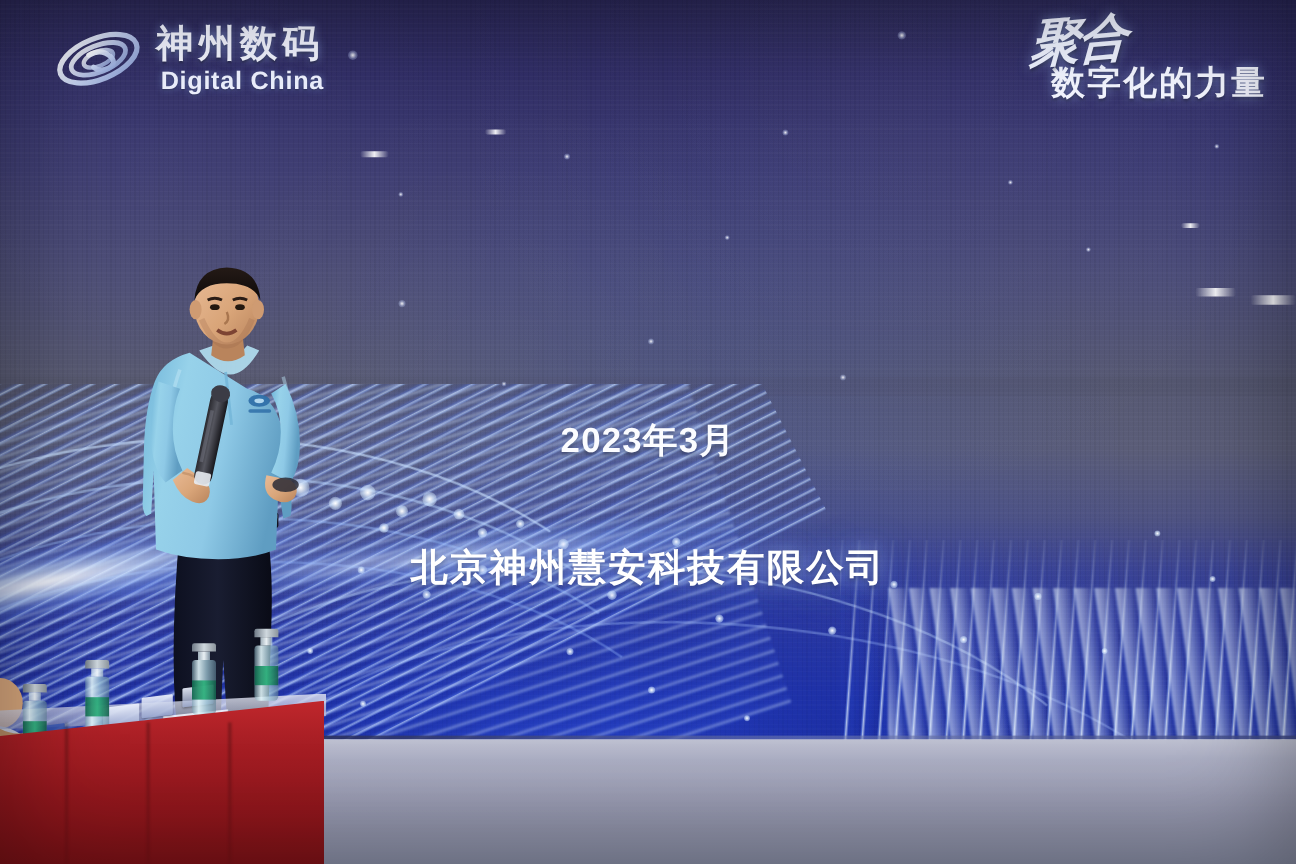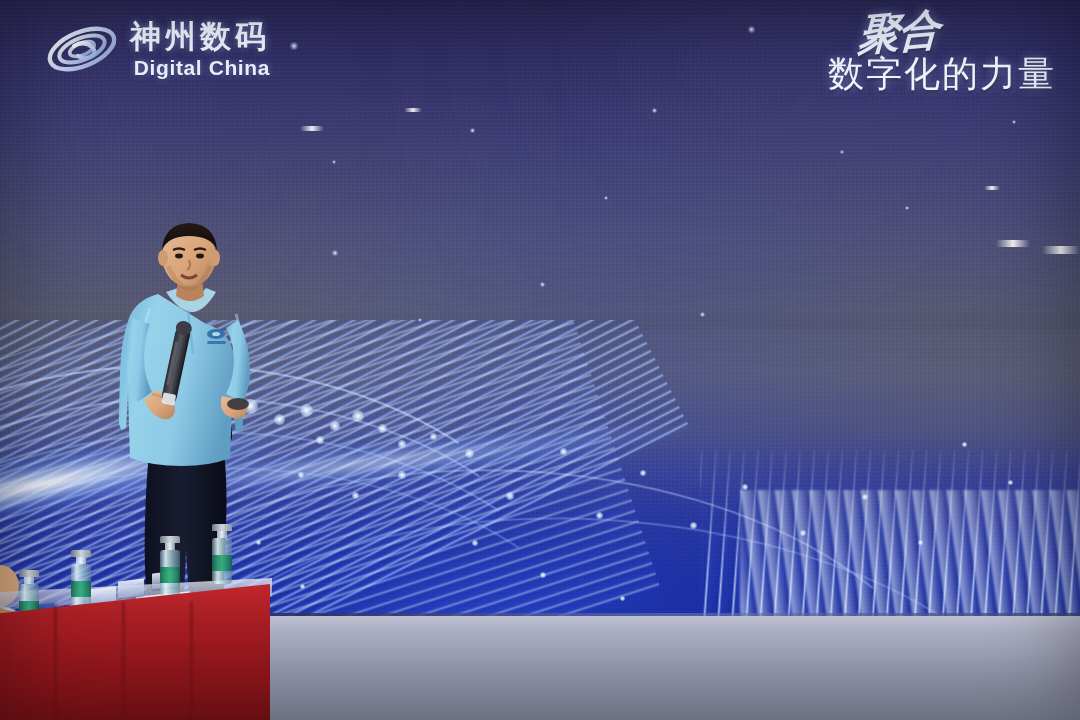--- a/index.html
+++ b/index.html
@@ -231,21 +231,21 @@
     font-size: 42px; font-weight: 700; font-style: italic;
     letter-spacing: -2px;
     color: #eef2ff;
     transform: rotate(-5deg) skewX(-7deg);
     text-shadow: 0 0 10px rgba(170,200,255,.5), 1px 2px 3px rgba(0,0,0,.45);
     margin-right: 118px;
     line-height: .95;
   }
   .theme-sub {
     margin-top: -4px;
-    font-size: 36px; font-weight: 400; letter-spacing: 2px;
+    font-size: 28px; font-weight: 700; letter-spacing: 2px;
     color: #f3f5ff;
     text-shadow: 0 0 9px rgba(165,195,255,.55), 0 2px 3px rgba(0,0,0,.45);
   }
 
   .slide-title {
     position: absolute; left: 0; right: 0; top: 182px;
     text-align: center;
     font-size: 50px; font-weight: 700; letter-spacing: 3px;
     color: #ffffff;
     text-shadow:
@@ -439,20 +439,22 @@
       <span class="logo-cn">神州数码</span>
       <span class="logo-en">Digital China</span>
     </span>
   </div>
 
   <div class="theme-block">
     <div class="theme-cal">聚合</div>
     <div class="theme-sub">数字化的力量</div>
   </div>
 
+  <div class="slide-date">2023年3月</div>
+  <div class="slide-company">北京神州慧安科技有限公司</div>
 
   <div class="presenter">
     <svg viewBox="0 0 200 420" width="200" height="420" aria-hidden="true">
       <defs>
         <linearGradient id="shirt" x1="0" y1="0" x2="1" y2="0.3">
           <stop offset="0" stop-color="#6fb4d8"></stop>
           <stop offset="0.3" stop-color="#97d2ea"></stop>
           <stop offset="0.62" stop-color="#8ec9e6"></stop>
           <stop offset="1" stop-color="#5f9dc2"></stop>
         </linearGradient>

